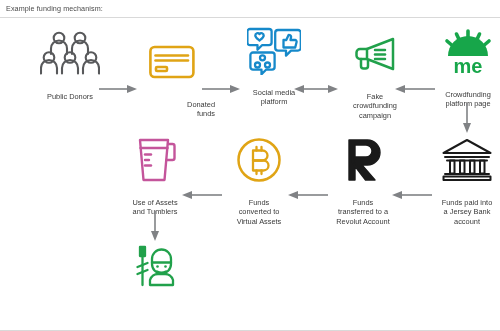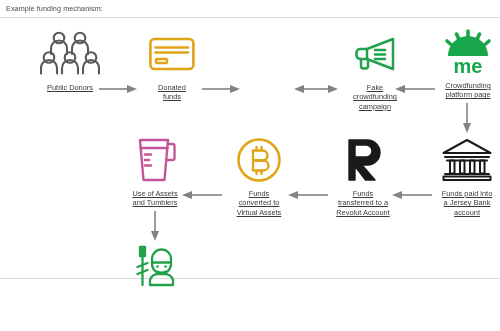--- a/index.html
+++ b/index.html
@@ -11,21 +11,21 @@
     width: 500px;
     height: 331px;
     font-family: "Liberation Sans", sans-serif;
     color: #3d3d3d;
     overflow: hidden;
     position: relative;
   }
   #diagram-root {
     position: relative;
     width: 500px;
-    height: 279px;
+    height: 331px;
   }
   .caption-bar {
     position: absolute;
     left: 6px;
     top: 4px;
     font-size: 7.2px;
     color: #4a4a4a;
     letter-spacing: 0.1px;
     white-space: nowrap;
   }
@@ -38,23 +38,22 @@
     height: 52px;
     display: flex;
     align-items: center;
     justify-content: center;
   }
   .node-icon svg { display: block; }
   .node-label {
     font-size: 7.4px;
     line-height: 9.4px;
     color: #3a3a3a;
-    margin-top: 3px;
+    margin-top: 12px;
     white-space: pre-line;
-    text-decoration: underline;
   }
   .arrow {
     position: absolute;
   }
   .arrow svg { display: block; }
   .sep-line {
     position: absolute;
     left: 0;
     width: 500px;
     height: 1px;
@@ -93,21 +92,21 @@
     <div class="node-label">Public Donors</div>
   </div>
 
   <div class="arrow" style="left:99px; top:84px;">
     <svg width="38" height="10" viewBox="0 0 38 10">
       <line x1="0" y1="5" x2="30" y2="5" stroke="#808285" stroke-width="1.6"></line>
       <polygon points="38,5 28,1 28,9" fill="#808285"></polygon>
     </svg>
   </div>
 
-  <div class="node" style="left:129px; top:28px;">
+  <div class="node" style="left:129px; top:36px;text-align:right;">
     <div class="node-icon">
       <svg width="46" height="36" viewBox="0 0 46 36">
         <g fill="none" stroke="#e0a415" stroke-width="2.6" stroke-linecap="round" stroke-linejoin="round">
           <rect x="1.4" y="3" width="43" height="30" rx="4.2"></rect>
           <line x1="6.5" y1="11.5" x2="39" y2="11.5"></line>
           <line x1="6.5" y1="16.5" x2="39" y2="16.5"></line>
           <rect x="7" y="23" width="11" height="4" rx="1"></rect>
         </g>
       </svg>
     </div>
@@ -115,20 +114,38 @@
 funds</div>
   </div>
 
   <div class="arrow" style="left:202px; top:84px;">
     <svg width="38" height="10" viewBox="0 0 38 10">
       <line x1="0" y1="5" x2="30" y2="5" stroke="#808285" stroke-width="1.6"></line>
       <polygon points="38,5 28,1 28,9" fill="#808285"></polygon>
     </svg>
   </div>
 
+  <div class="node" style="left:231px; top:24px;">
+    <div class="node-icon">
+      <svg width="54" height="50" viewBox="0 0 54 50">
+        <g fill="none" stroke="#1689ca" stroke-width="2.3" stroke-linecap="round" stroke-linejoin="round">
+          <path d="M3 4 h19 a2.6 2.6 0 0 1 2.6 2.6 v11 a2.6 2.6 0 0 1 -2.6 2.6 h-7 l-4.5 4.6 v-4.6 H3 a2.6 2.6 0 0 1 -2.6 -2.6 V6.6 A2.6 2.6 0 0 1 3 4 Z"></path>
+          <path d="M12.5 9 c1.4 -1.8 4.2 -0.7 4.2 1.4 c0 2.1 -2.6 3.8 -4.2 5.1 c-1.6 -1.3 -4.2 -3 -4.2 -5.1 c0 -2.1 2.8 -3.2 4.2 -1.4 Z"></path>
+          <path d="M31 5 h20 a2.8 2.8 0 0 1 2.8 2.8 v15 a2.8 2.8 0 0 1 -2.8 2.8 h-7 l-5 5 v-5 h-8 a2.8 2.8 0 0 1 -2.8 -2.8 V7.8 A2.8 2.8 0 0 1 31 5 Z"></path>
+          <path d="M36.5 22.5 v-7.5 h2.8 l2.4 -5.2 a2.4 2.4 0 0 1 2.4 1.9 l-0.6 3.3 h4.5 a1.6 1.6 0 0 1 1.6 2 l-1.4 5.5 h-11.7 Z"></path>
+          <path d="M6 27.5 h19 a2.6 2.6 0 0 1 2.6 2.6 v12 a2.6 2.6 0 0 1 -2.6 2.6 h-6 l-4.5 4.6 v-4.6 H6 a2.6 2.6 0 0 1 -2.6 -2.6 V30.1 A2.6 2.6 0 0 1 6 27.5 Z"></path>
+          <circle cx="15.5" cy="32.8" r="2.5"></circle>
+          <circle cx="10.5" cy="40" r="2.5"></circle>
+          <circle cx="20.5" cy="40" r="2.5"></circle>
+        </g>
+      </svg>
+    </div>
+    <div class="node-label">Social media
+platform</div>
+  </div>
 
   <div class="arrow" style="left:294px; top:84px;">
     <svg width="44" height="10" viewBox="0 0 44 10">
       <line x1="8" y1="5" x2="36" y2="5" stroke="#808285" stroke-width="1.6"></line>
       <polygon points="0,5 10,1 10,9" fill="#808285"></polygon>
       <polygon points="44,5 34,1 34,9" fill="#808285"></polygon>
     </svg>
   </div>
 
   <div class="node" style="left:332px; top:28px;">

